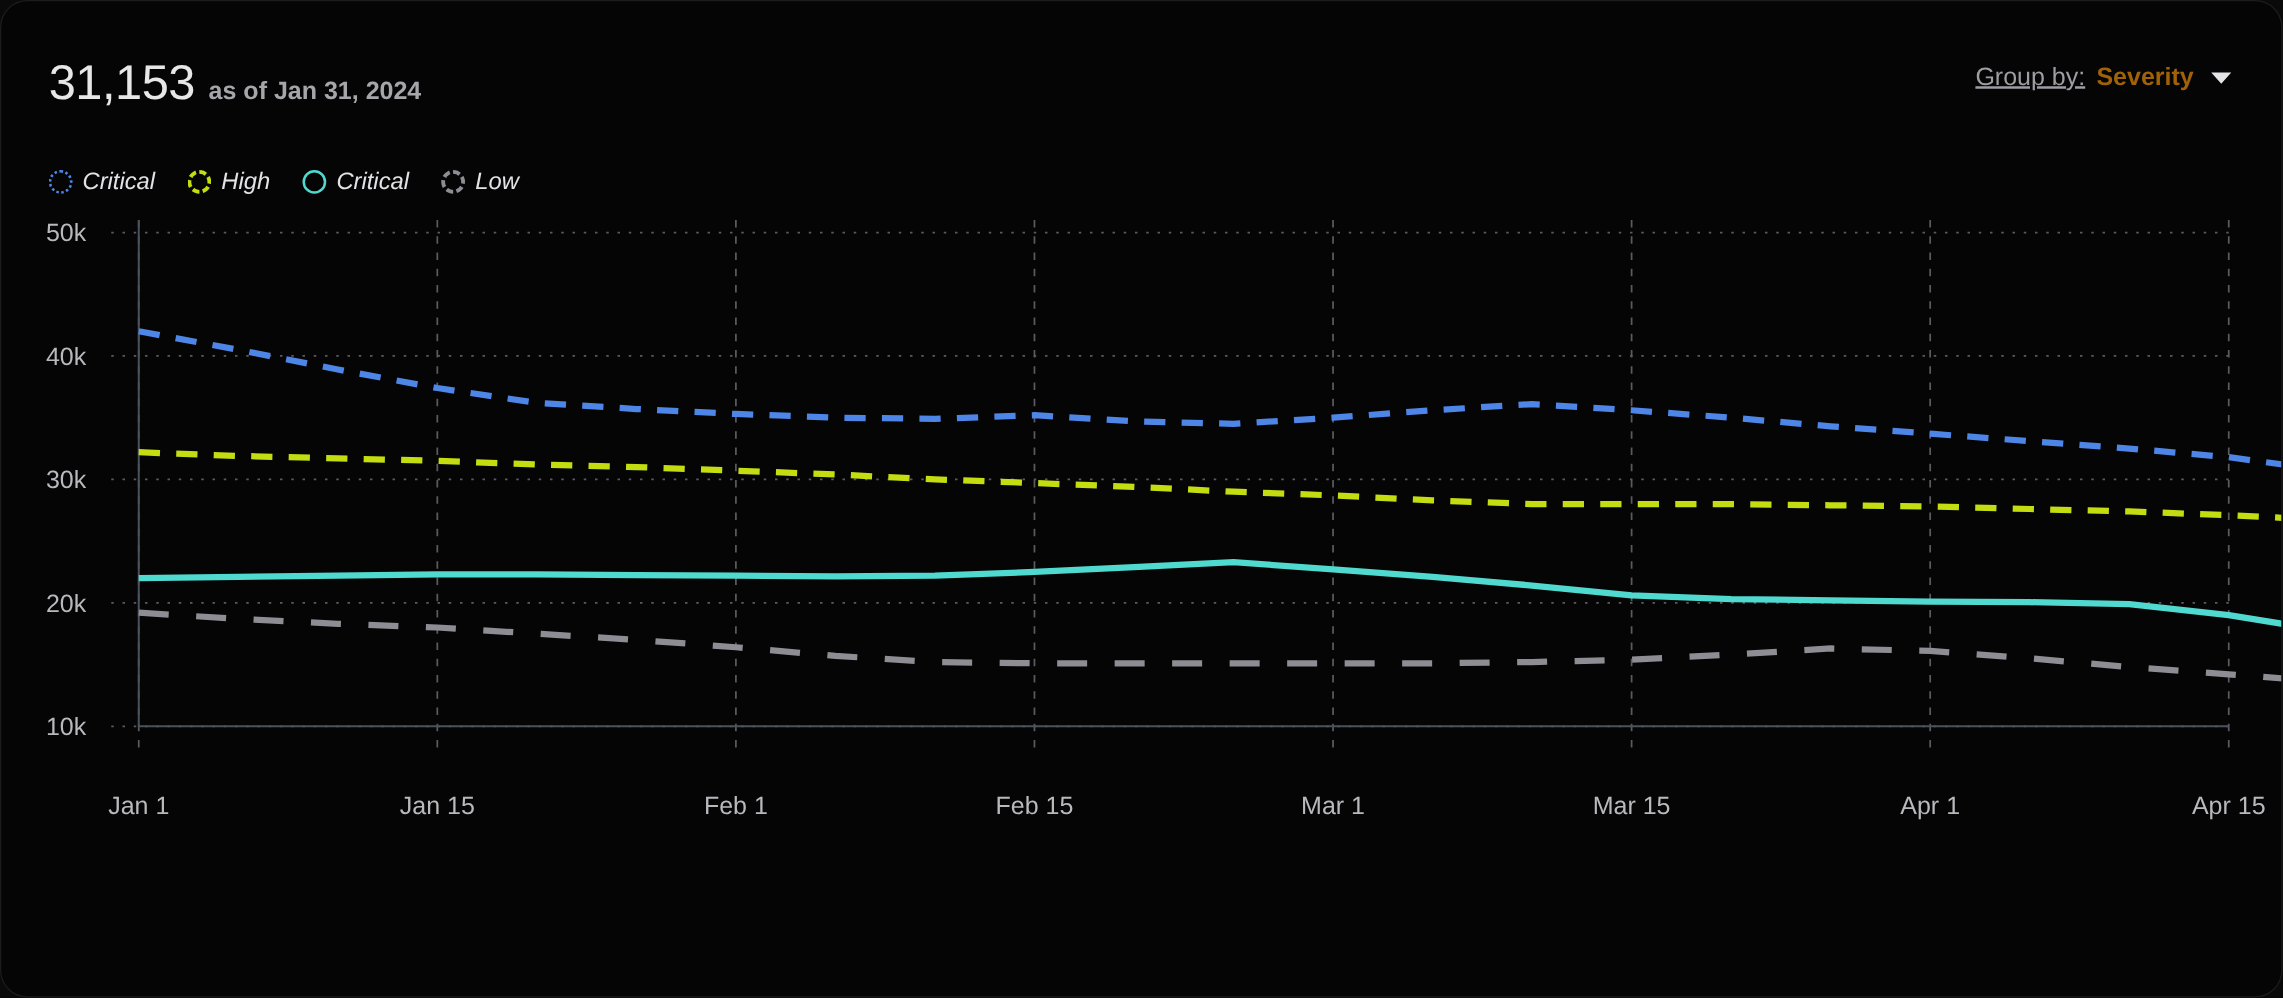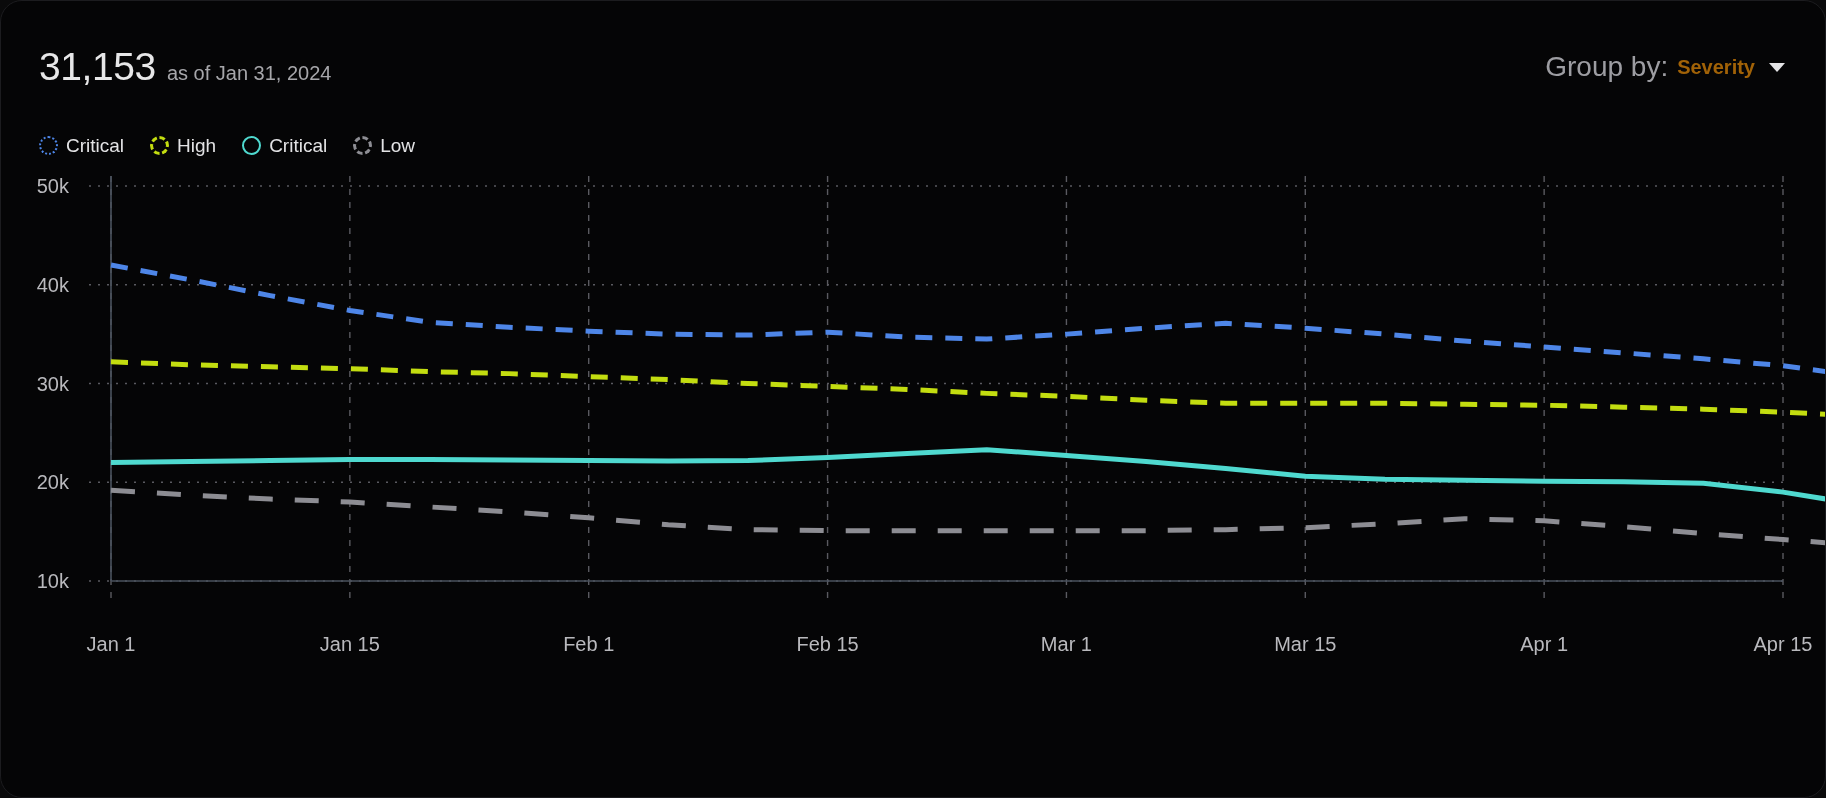--- a/index.html
+++ b/index.html
@@ -43,40 +43,41 @@
   #big-number {
     font-size: 39px;
     font-weight: 400;
     color: #e7e7e8;
     letter-spacing: -0.4px;
     line-height: 1;
     text-align: right;
   }
   #as-of {
     font-size: 20px;
-    font-weight: 400;
+    font-weight: 700;
     color: #a6a6aa;
     line-height: 1;
   }
 
   #groupby {
     position: absolute;
     right: 40px;
     top: 50px;
     display: flex;
     align-items: center;
     gap: 9px;
     white-space: nowrap;
     cursor: pointer;
     user-select: none;
   }
   #groupby-label {
-    font-size: 28px;
+    font-size: 20px;
     color: #9d9da2;
     font-weight: 400;
+    text-decoration: underline;
   }
   #groupby-value {
     font-size: 20px;
     color: #a16207;
     font-weight: 700;
   }
   #chevron {
     margin-left: 5px;
     width: 0; height: 0;
     border-left: 8px solid transparent;
@@ -93,20 +94,21 @@
     align-items: center;
     gap: 26px;
     height: 26px;
   }
   .legend-item {
     display: flex;
     align-items: center;
     gap: 8px;
     cursor: pointer;
     user-select: none;
+    font-style: italic;
   }
   .legend-marker {
     width: 19px; height: 19px;
     border-radius: 50%;
     flex: none;
   }
   .lm-critical { border: 2.6px dotted #4e86e8; }
   .lm-high     { border: 3px dashed #c3dd10; }
   .lm-moderate { border: 2.6px solid #4fd9cf; }
   .lm-low      { border: 3px dashed #8d8d93; }

